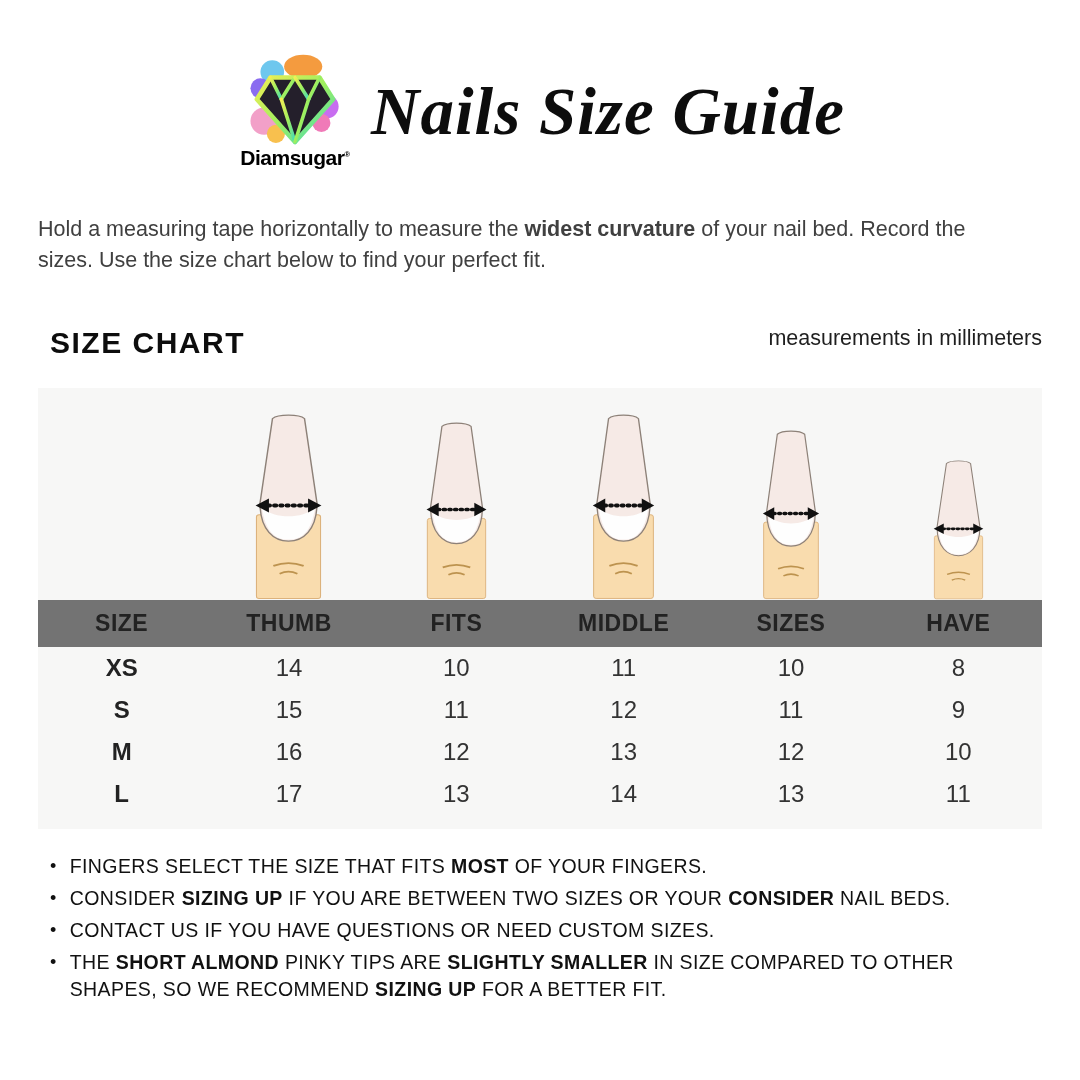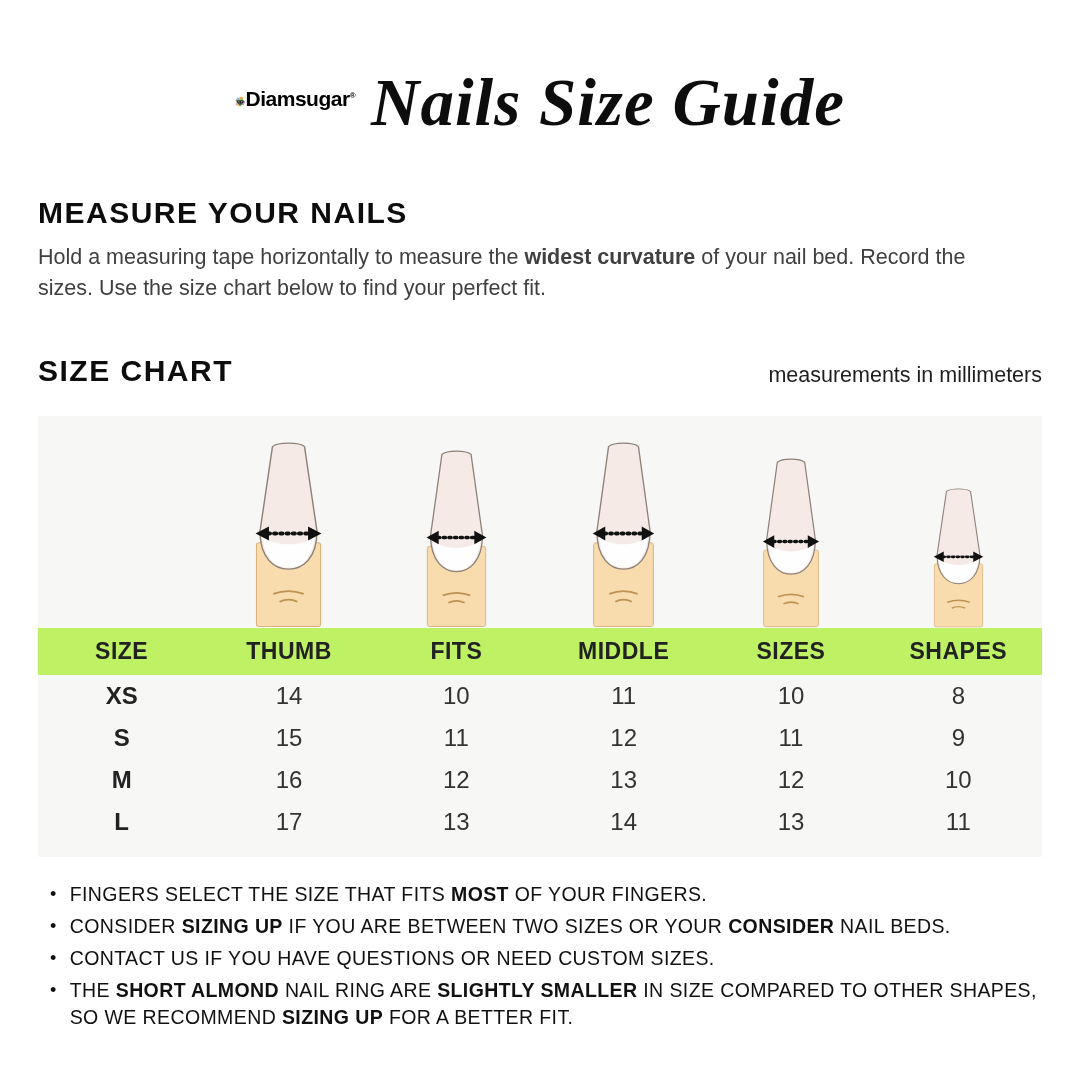--- a/index.html
+++ b/index.html
@@ -15,21 +15,21 @@
   }
   
   .header{
     margin-top:52px;
     display:flex;
     justify-content:center;
     align-items:center;
     gap:16px;
   }
   .logo-block{
-    display:flex;flex-direction:row;align-items:center;
+    display:flex;flex-direction:column;align-items:center;
     width:120px;flex:0 0 auto;
   }
   .brand-name{
     font-weight:700;
     font-size:21px;
     letter-spacing:-0.5px;
     margin-top:-6px;
     color:#000;
   }
   .brand-name sup{font-size:8px;}
@@ -55,21 +55,22 @@
     font-size:21.5px;
     line-height:1.45;
     color:#404040;
     max-width:980px;
   }
   .measure-text b{font-weight:700;}
   .sizechart-head{
     margin-top:50px;
     display:flex;
     justify-content:space-between;
-    align-items:flex-end;
+    align-items:flex-start;
+    margin-left:12px;
   }
   .unit-note{
     font-size:21.5px;
     font-weight:400;
     color:#1f1f1f;
   }
   
   .panel{
     margin-top:28px;
     width:1004px;
@@ -84,21 +85,21 @@
     padding-top:8px;
   }
   .finger-cell{display:flex;align-items:flex-end;justify-content:center;}
   .grid-row{
     display:grid;
     grid-template-columns:repeat(6,1fr);
     align-items:center;
     text-align:center;
   }
   .table-header-row{
-    background:#bef264;
+    background:#737373;
     height:47px;
     font-size:23px;
     font-weight:700;
     letter-spacing:0.5px;
     color:#222;
   }
   .table-data-row{
     height:42px;
     font-size:24px;
     color:#333;
@@ -162,21 +163,20 @@
           <line x1="40" y1="52" x2="55" y2="99"></line>
           <line x1="70" y1="52" x2="55" y2="99"></line>
         </g>
       </svg>
       <div class="brand-name"><span>Diamsugar</span><sup>®</sup></div>
     </div>
     <div class="page-title">Nails Size Guide</div>
   </div>
 
   <div class="measure-section">
-    <div class="section-heading">MEASURE YOUR NAILS</div>
     <div class="measure-text" id="measure-paragraph"><span>Hold a measuring tape horizontally to measure the </span><b>widest curvature</b><span> of your nail bed. Record the sizes. Use the size chart below to find your perfect fit.</span></div>
   </div>
 
   <div class="sizechart-head">
     <div class="section-heading">SIZE CHART</div>
     <div class="unit-note">measurements in millimeters</div>
   </div>
 
   <div class="panel">
     <div class="fingers-row" id="fingers-row">
@@ -241,21 +241,21 @@
     <polygon points="87,118 72,109 72,127" fill="#111"></polygon>
   </svg>
         </div>
       </div>
     <div class="grid-row table-header-row" id="table-header">
         <div>SIZE</div>
         <div>THUMB</div>
         <div>FITS</div>
         <div>MIDDLE</div>
         <div>SIZES</div>
-        <div>SHAPES</div>
+        <div>HAVE</div>
       </div>
     <div id="table-body">
         <div class="grid-row table-data-row">
           <div class="size-label">XS</div>
           <div>14</div>
           <div>10</div>
           <div>11</div>
           <div>10</div>
           <div>8</div>
         </div>
@@ -295,17 +295,17 @@
       <div class="note-item">
         <span class="dot">•</span>
         <span><span>CONSIDER </span><b>SIZING UP</b><span> IF YOU ARE BETWEEN TWO SIZES OR YOUR </span><b>CONSIDER</b><span> NAIL BEDS.</span></span>
       </div>
       <div class="note-item">
         <span class="dot">•</span>
         <span><span>CONTACT US IF YOU HAVE QUESTIONS OR NEED CUSTOM SIZES.</span></span>
       </div>
       <div class="note-item">
         <span class="dot">•</span>
-        <span><span>THE </span><b>SHORT ALMOND</b><span> NAIL RING ARE </span><b>SLIGHTLY SMALLER</b><span> IN SIZE COMPARED TO OTHER SHAPES, SO WE RECOMMEND </span><b>SIZING UP</b><span> FOR A BETTER FIT.</span></span>
+        <span><span>THE </span><b>SHORT ALMOND</b><span> PINKY TIPS ARE </span><b>SLIGHTLY SMALLER</b><span> IN SIZE COMPARED TO OTHER SHAPES, SO WE RECOMMEND </span><b>SIZING UP</b><span> FOR A BETTER FIT.</span></span>
       </div>
     </div>
 
 </div>
 
 </body></html>

